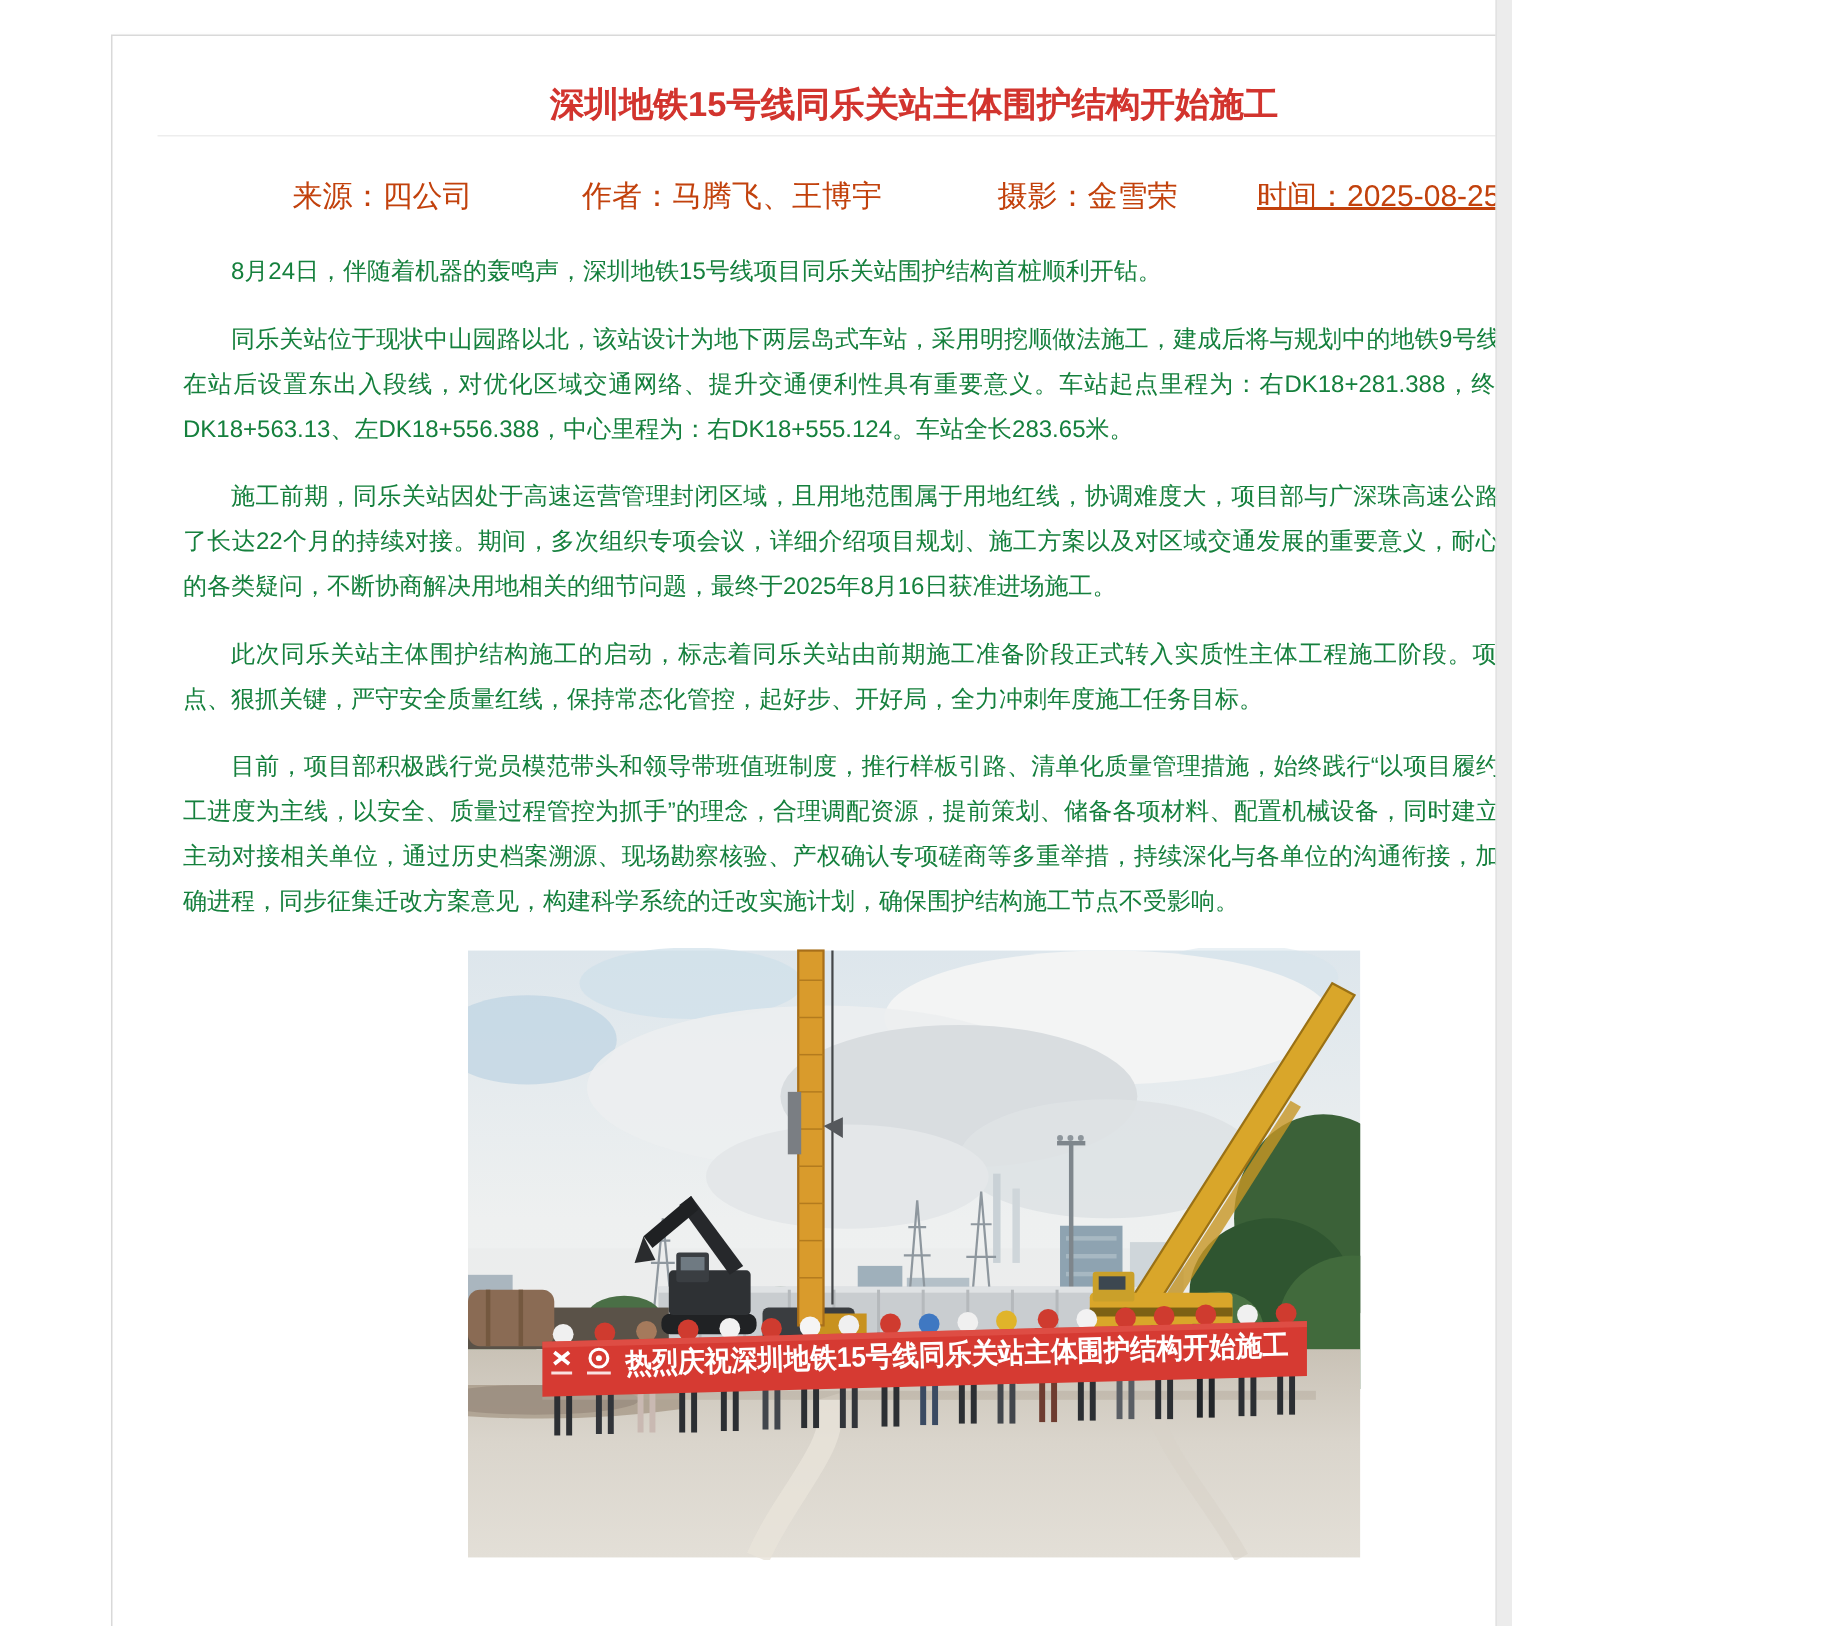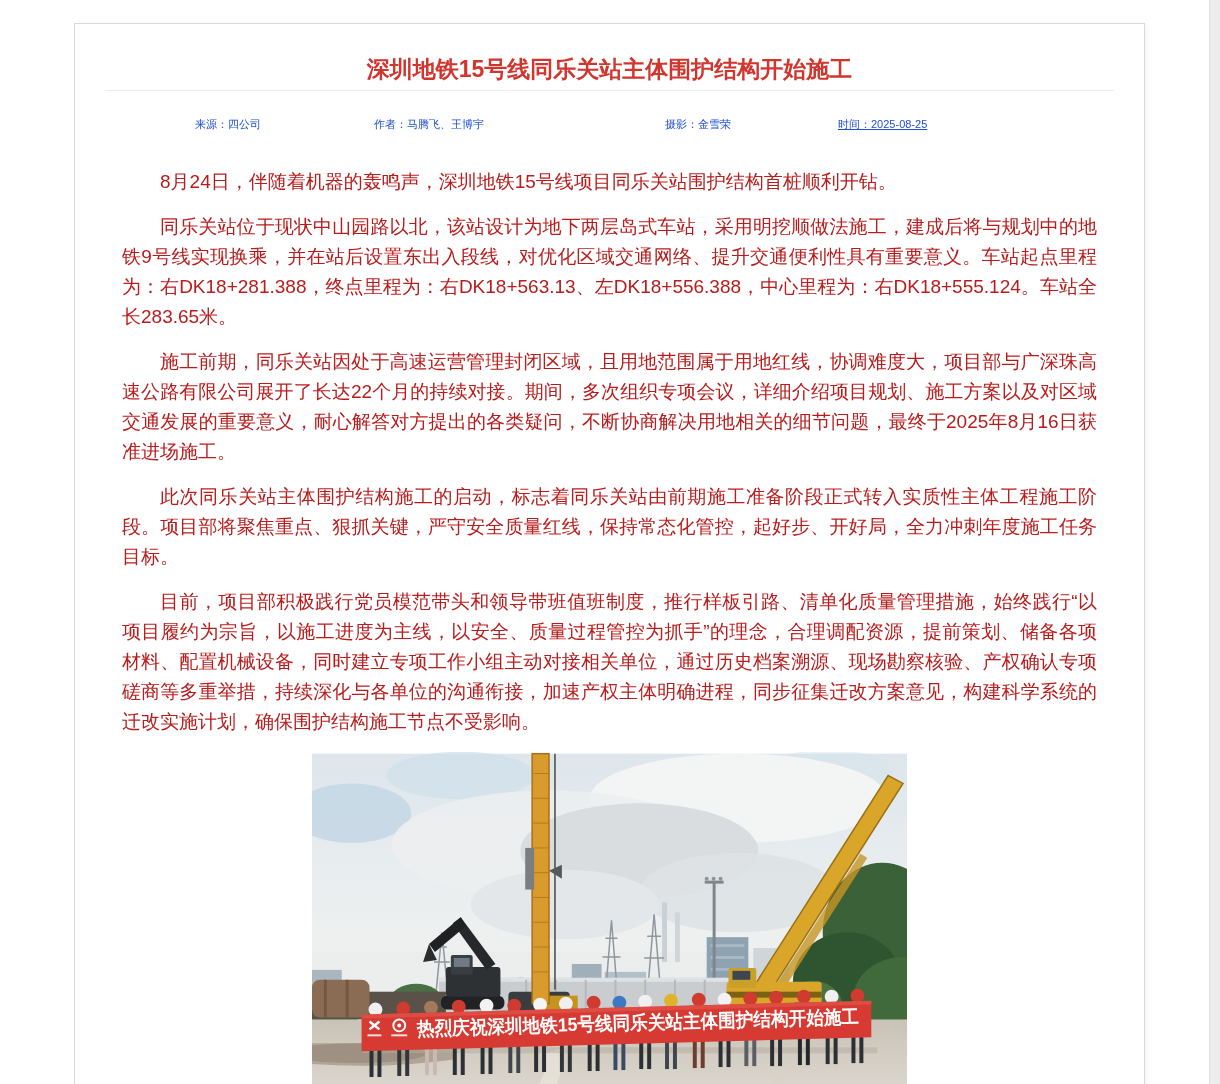--- a/index.html
+++ b/index.html
@@ -1,30 +1,30 @@
 <!DOCTYPE html>
 <html><head>
 <meta charset="utf-8">
 <style>
   html,body{margin:0;padding:0;}
-  .page{position:relative;width:1220px;height:1084px;background:#ffffff;overflow:hidden;
+  .page{position:relative;width:1008px;height:1084px;background:#ffffff;overflow:hidden;
         font-family:"Liberation Sans","DejaVu Sans",sans-serif;}
   .scrollbar-track{position:absolute;right:0;top:0;width:10px;height:1084px;background:#ececec;border-left:1px solid #e2e2e2;}
   .card{position:absolute;left:74px;top:23px;width:1071px;height:1200px;background:#fff;
         border:1px solid #d9d9d9;box-shadow:2px 1px 4px rgba(0,0,0,0.05);box-sizing:border-box;}
   .title{margin:30px 40px 0;text-align:center;font-size:23px;line-height:30px;font-weight:bold;color:#d2342e;}
   .divider{margin:6px 30px 0;border-bottom:1px solid #ededed;height:0;}
-  .meta{position:relative;height:24px;margin-top:26px;font-size:11px;color:#1d4ed8;}
+  .meta{position:relative;height:24px;margin-top:26px;font-size:20px;color:#c2410c;}
   .meta span{position:absolute;top:0;white-space:nowrap;}
   .meta .m-source{left:120px;}
-  .meta .m-author{left:299px;}
+  .meta .m-author{left:313px;}
   .meta .m-photo{left:590px;}
   .meta .m-time{left:763px;text-decoration:underline;}
   .content{margin:26px 47px 0;}
-  .content p{font-size:19px;line-height:30px;color:#b91c1c;text-indent:2em;margin:0 0 15px;text-align:justify;}
+  .content p{font-size:16px;line-height:30px;color:#15803d;text-indent:2em;margin:0 0 15px;text-align:justify;}
   .photo-wrap{width:595px;height:408px;margin:12px auto 0;overflow:hidden;}
   .photo-wrap svg{display:block;}
   .footer{margin:12px 48px 0;text-align:right;font-size:16px;color:#3c3c3c;}
   .footer a{color:#3c3c3c;text-decoration:none;cursor:pointer;margin-left:14px;}
   .banner-text{font-family:"Liberation Sans","DejaVu Sans",sans-serif;font-weight:bold;fill:#ffffff;font-size:19px;}
 </style>
 </head>
 <body>
 
 <div class="page">

